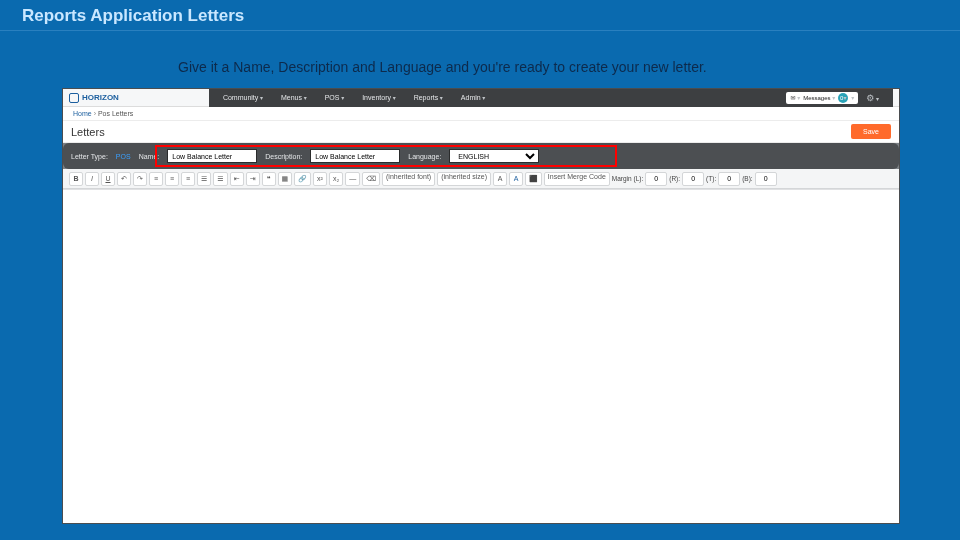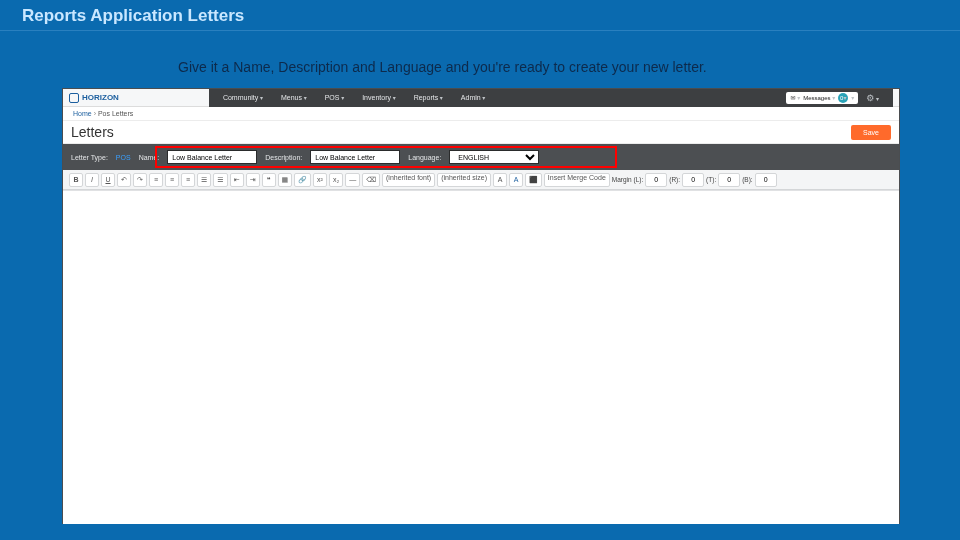--- a/index.html
+++ b/index.html
@@ -81,35 +81,36 @@
   }
   .crumbs .sep { color: #888; }
   .crumbs .cur { color: #555; }
   .page-row {
     background: #fff;
     display: flex; align-items: center;
     padding: 3px 8px;
     border-top: 1px solid #ececec;
     border-bottom: 1px solid #ececec;
   }
-  .page-title { font-size: 14px; color: #333; text-align: center; }
+  .page-title { font-size: 11px; color: #333; text-align: center; }
   .save-btn {
     margin-left: auto;
     background: #ff6a2b; color: #fff;
     border: none; border-radius: 2px;
     font-size: 7px; padding: 4px 12px;
   }
   .filterbar {
     background: #4c4f52;
     height: 26px;
     display: flex; align-items: center;
     padding: 0 8px; gap: 8px;
     color: #e4e6e8;
     font-size: 7px;
     position: relative;
+    border-radius: 6px;
   }
   .filterbar label { white-space: nowrap; }
   .filterbar input, .filterbar select {
     background: #fff; border: 1px solid #2a2b2c;
     font-size: 7px; height: 14px; padding: 0 4px;
   }
   .ftype { color: #3aa0ff; }
   .highlight {
     position: absolute;
     border: 2.5px solid #ff0000;

